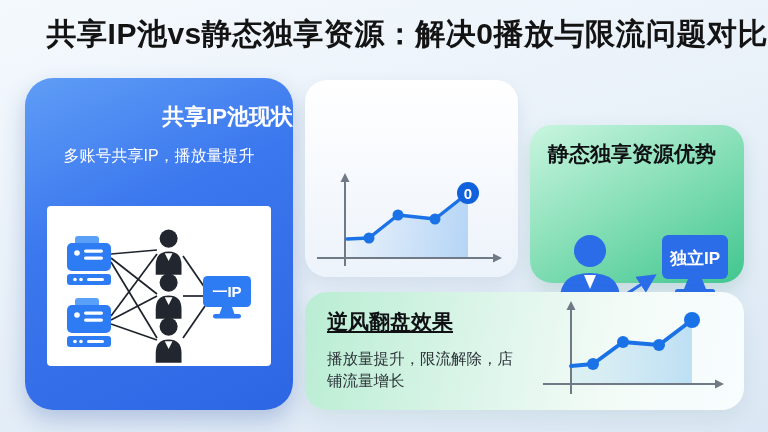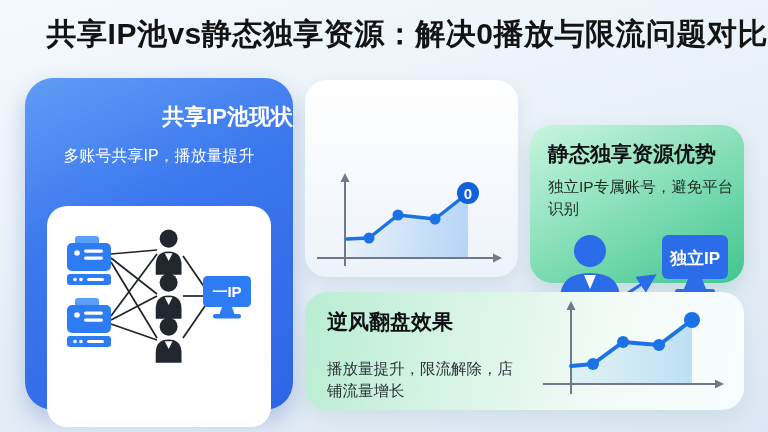--- a/index.html
+++ b/index.html
@@ -7,35 +7,35 @@
   .stage{position:relative;width:768px;height:432px;
     background:linear-gradient(165deg,#f4f9fd 0%,#e6eff8 55%,#dbe7f4 100%);}
   .page-title{position:absolute;top:14px;left:0;right:0;margin:0;text-align:right;
     font-size:30px;font-weight:900;color:#131313;letter-spacing:.5px;white-space:nowrap;}
   .panel{position:absolute;border-radius:22px;}
   .p-left{left:25px;top:78px;width:268px;height:332px;border-radius:28px;
     background:linear-gradient(155deg,#5f9df6 0%,#3b77ee 40%,#2d66e4 100%);
     box-shadow:0 10px 22px rgba(30,70,160,.25);}
   .p-left h2{margin:24px 0 0;text-align:right;color:#fff;font-size:22px;font-weight:800;}
   .p-left .sub{margin:14px 6px 0;text-align:center;color:#fff;font-size:16px;white-space:nowrap;}
-  .card{position:absolute;left:22px;top:128px;width:224px;height:221px;background:#ffffff;border-radius:20px;}
+  .card{position:absolute;left:22px;top:128px;width:224px;height:160px;background:#ffffff;border-radius:4px;}
   .p-mid{left:305px;top:80px;width:213px;height:197px;
     background:linear-gradient(180deg,#ffffff 0%,#edf3fb 100%);
     box-shadow:0 8px 18px rgba(80,110,160,.12);}
   .p-mid h2,.p-right h2,.p-bottom h2{margin:15px 0 0 18px;font-size:21px;font-weight:800;color:#0f1114;}
   .p-mid .body{margin:8px 18px 0;font-size:15.5px;color:#303640;line-height:1.45;width:178px;}
   .p-right{left:530px;top:80px;width:214px;height:158px;
     background:linear-gradient(150deg,#c9f5df 0%,#7edcb2 55%,#41c68f 100%);
     box-shadow:0 8px 18px rgba(60,140,110,.18);margin-top:45px;}
   .p-right .body{margin:8px 18px 0;font-size:15.5px;color:#1f2b26;line-height:1.45;width:186px;}
   .p-bottom{left:305px;top:292px;width:439px;height:118px;
     background:linear-gradient(100deg,#b9edd3 0%,#dcf5e9 40%,#f3fbf7 70%,#f8fdff 100%);
     box-shadow:0 8px 18px rgba(80,140,120,.10);}
-  .p-bottom h2{margin:16px 12px 0 22px;}
-  .p-bottom .body{margin:22px 0 0 22px;font-size:15.5px;color:#2c3339;line-height:1.45;width:198px;}
+  .p-bottom h2{margin:16px 12px 0 22px;text-decoration:underline;}
+  .p-bottom .body{margin:12px 0 0 22px;font-size:15.5px;color:#2c3339;line-height:1.45;width:198px;}
   .card svg,.illu,.chart{position:absolute;display:block;}
 </style>
 </head>
 <body>
 
 <div class="stage">
 
   <h1 class="page-title">共享IP池vs静态独享资源：解决0播放与限流问题对比</h1>
 
   <section class="panel p-left">
@@ -106,21 +106,20 @@
       <circle r="5.5" fill="#1a72e6" cx="64" cy="68"></circle>
       <circle r="5.5" fill="#1a72e6" cx="93" cy="45"></circle>
       <circle r="5.5" fill="#1a72e6" cx="130" cy="49"></circle>
       <circle r="11" fill="#1160dc" cx="163" cy="23"></circle>
       <text y="28.5" text-anchor="middle" font-size="15" font-weight="bold" fill="#ffffff" x="163">0</text>
     </svg>
   </section>
 
   <section class="panel p-right">
     <h2>静态独享资源优势</h2>
-    <p class="body">独立IP专属账号，避免平台识别</p>
     <svg class="illu" style="left:14px;top:102px" width="196" height="92" viewBox="0 0 196 92">
       <defs>
         <marker id="ah" markerWidth="8" markerHeight="8" refX="5" refY="3" orient="auto">
           <path d="M0,0 L6,3 L0,6 Z" fill="#2b6de8"></path>
         </marker>
       </defs>
       <g fill="#2b6de8">
         <circle cx="46" cy="24" r="16"></circle>
         <path d="M16,88 L16,72 Q16,46 46,46 Q76,46 76,72 L76,88 Z"></path>
         <path d="M40,48 L52,48 L46,62 Z" fill="#ffffff"></path>

